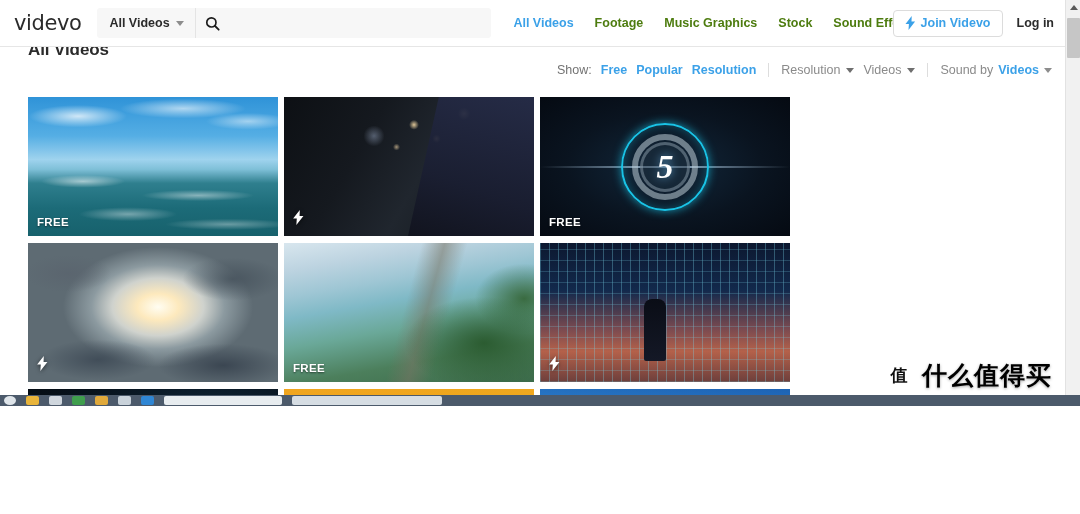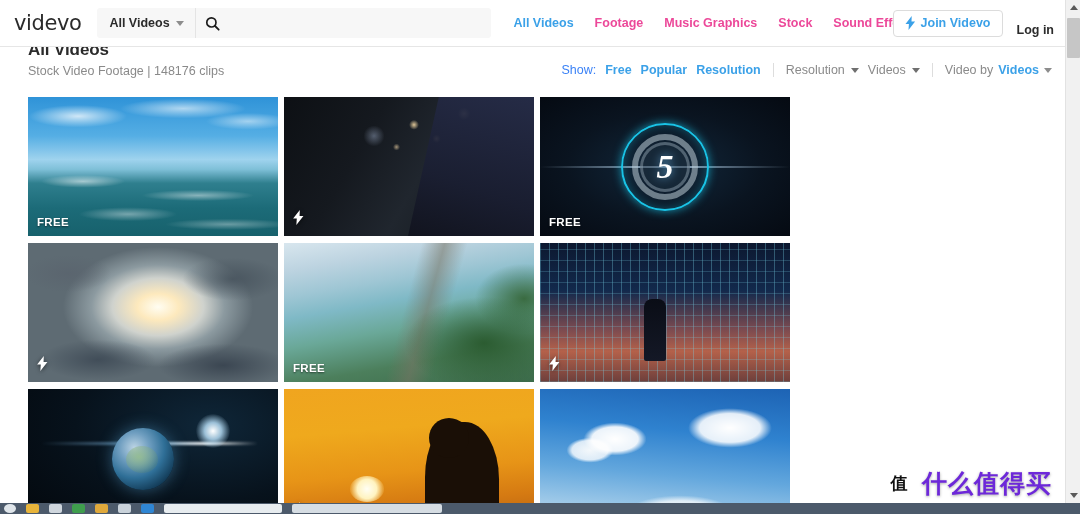--- a/index.html
+++ b/index.html
@@ -8,21 +8,21 @@
     width: 1080px;
     height: 514px;
     overflow: hidden;
     font-family: "Liberation Sans", sans-serif;
     background: #ffffff;
   }
 
   #page {
     position: relative;
     width: 1080px;
-    height: 514px;
+    height: 406px;
     overflow: hidden;
     background: #ffffff;
     text-decoration: underline;
   }
 
   
   .site-header {
     position: absolute;
     top: 0; left: 0;
     width: 1066px;
@@ -94,32 +94,32 @@
   
   .main-nav {
     display: flex;
     align-items: center;
     gap: 21px;
     margin-left: 22px;
   }
   .nav-link {
     font-size: 12.5px;
     font-weight: bold;
-    color: #ec4899;
+    color: #4d7c0f;
     text-decoration: none;
     white-space: nowrap;
     cursor: pointer;
   }
   .nav-link.active { color: #3ba1e8; }
 
   .header-right {
     position: absolute;
     right: 8px;
     display: flex;
-    align-items: flex-end;
+    align-items: center;
     gap: 14px;
   }
   .join-btn {
     display: flex; align-items: center; gap: 5px;
     height: 27px;
     padding: 0 11px;
     border: 1px solid #dcdcdc;
     border-radius: 4px;
     background: #fff;
     color: #3ba1e8;
@@ -162,21 +162,21 @@
   .filter-bar {
     position: absolute;
     top: 63px;
     right: 28px;
     display: flex;
     align-items: center;
     gap: 9px;
     font-size: 12.5px;
     z-index: 5;
   }
-  .filter-label { color: #3b82f6; }
+  .filter-label { color: #737373; }
   .filter-opt {
     color: #3ba1e8;
     font-weight: bold;
     cursor: pointer;
     white-space: nowrap;
   }
   .filter-sep {
     width: 1px; height: 14px;
     background: #dddddd;
     display: inline-block;
@@ -452,21 +452,21 @@
     background:#ffffff;
     color:#111;
     font-size:17px;
     font-weight:bold;
     display:flex; align-items:center; justify-content:center;
     font-family:"DejaVu Sans", sans-serif;
   }
   .wm-text {
     font-size:25px;
     font-weight:bold;
-    color:#6d28d9;
+    color:#000000;
     letter-spacing:1px;
     font-family:"DejaVu Sans", sans-serif;
     text-shadow: 0 1px 3px rgba(0,0,0,.35);
   }
 
   
   .scrollbar {
     position:absolute;
     right:0; top:0;
     width:15px; height:503px;
@@ -562,40 +562,39 @@
           <path d="M6.2 0 0 8h3.4L3 14 9.6 5.6H6z" fill="#3ba1e8"></path>
         </svg>
         <span>Join Videvo</span>
       </button>
       <a class="login-link" href="#">Log in</a>
     </div>
   </div>
 
   <div class="title-block">
     <div class="page-title">All Videos</div>
-    <div class="page-subtitle">Stock Video Footage | 148176 clips</div>
   </div>
 
   <div class="filter-bar">
     <span class="filter-label">Show:</span>
     <span class="filter-opt">Free</span>
     <span class="filter-opt">Popular</span>
     <span class="filter-opt">Resolution</span>
     <span class="filter-sep"></span>
     <span class="filter-drop">
       <span>Resolution</span>
       <span class="caret-sm"></span>
     </span>
     <span class="filter-drop">
       <span>Videos</span>
       <span class="caret-sm"></span>
     </span>
     <span class="filter-sep"></span>
     <span class="sort-group">
-      <span>Video by</span>
+      <span>Sound by</span>
       <span class="sort-val">Videos</span>
       <span class="caret-sm"></span>
     </span>
   </div>
 
   <div class="grid">
 
     <div class="card">
       <div class="thumb t-ocean"></div>
       <span class="badge-free">FREE</span>

